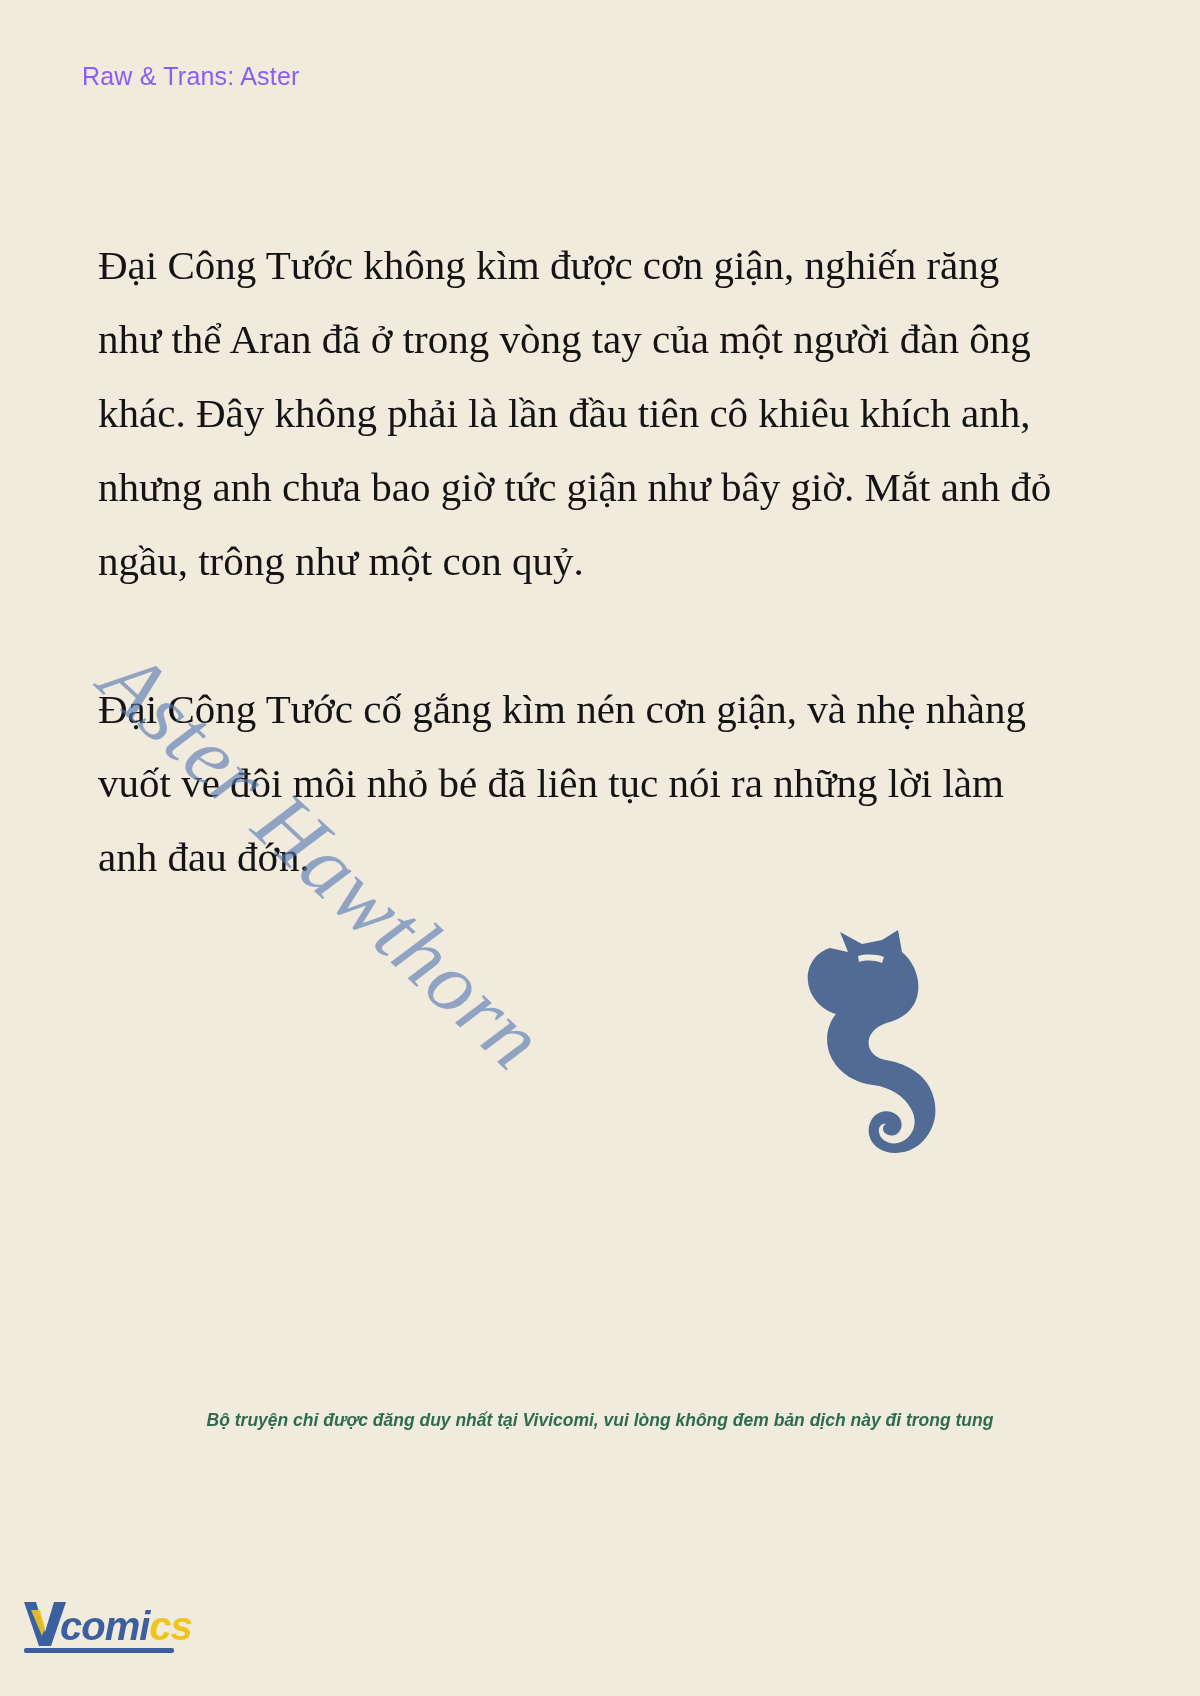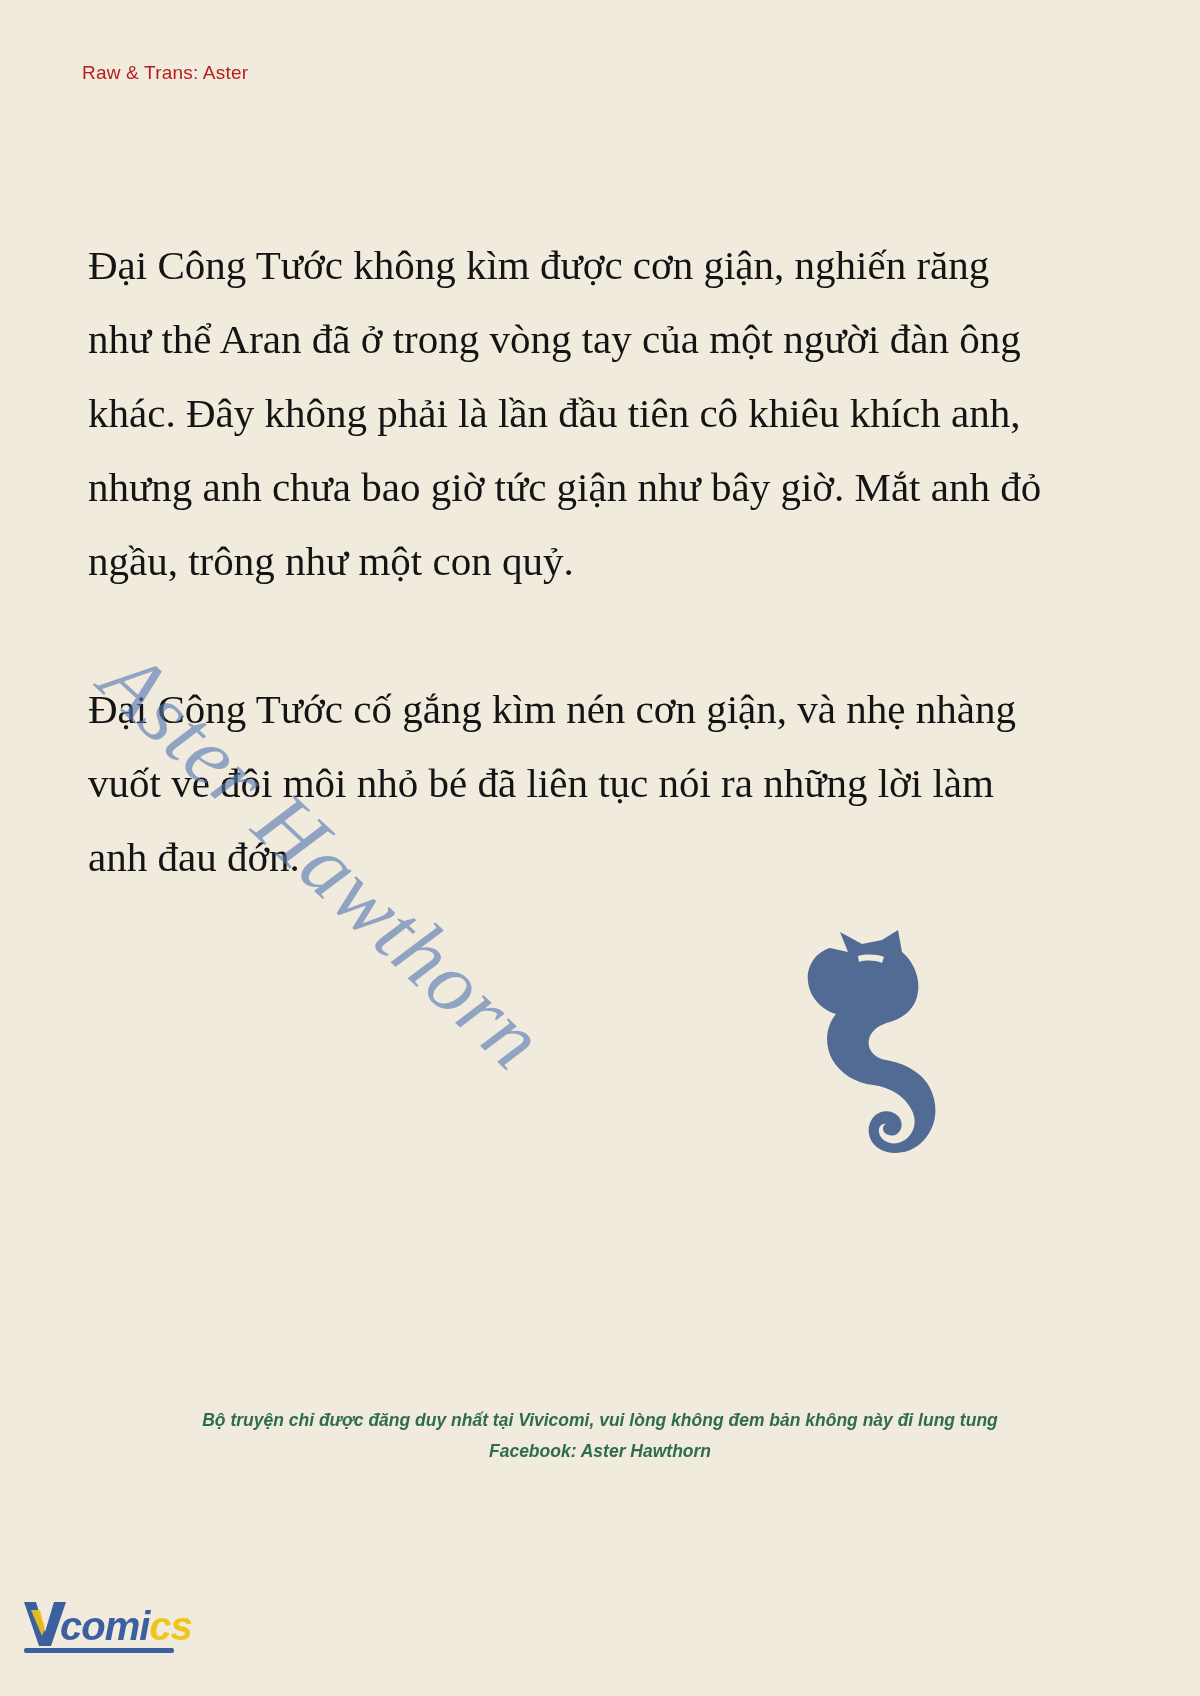--- a/index.html
+++ b/index.html
@@ -20,38 +20,38 @@
     height: 1696px;
     background: #f0ebdd;
   }
 
   
   .credit {
     position: absolute;
     left: 82px;
     top: 62px;
     font-family: "Liberation Sans", sans-serif;
-    font-size: 19px;
-    color: #b91c1c;
+    font-size: 25px;
+    color: #8b5cf6;
     letter-spacing: 0.2px;
   }
 
   
   .body-text {
     position: absolute;
     left: 82px;
     top: 228px;
     width: 980px;
     color: #141414;
     font-size: 41px;
     line-height: 74px;
     font-family: "Liberation Serif", serif;
   }
   .para {
-    margin: 0 0 74px 6px;
+    margin: 0 0 74px 16px;
   }
   .para:last-child {
     margin-bottom: 0;
   }
 
   
   .watermark {
     position: absolute;
     left: 150px;
     top: 400px;
@@ -161,22 +161,21 @@
       C134 133 152 142 160 158 C170 178 166 200 150 214 C138 224 120 226 108 218
       C98 211 96 198 102 189 C108 180 120 179 127 185 C133 190 133 199 128 203
       C124 207 117 206 114 202 C112 199 113 195 116 194
       C112 193 108 197 109 202 C110 210 119 215 128 213 C141 210 148 196 143 183
       C137 167 120 157 103 155 C86 153 70 144 62 129 C54 114 56 96 66 84
       C52 80 40 68 38 52 C36 36 46 22 60 18 Z"></path>
     <path fill="#f0ebdd" d="M88 26 C96 24 106 24 114 27 L112 33 C104 30 96 30 89 32 Z"></path>
   </svg>
 
   <div class="notice">
-    <div>Bộ truyện chỉ được đăng duy nhất tại Vivicomi, vui lòng không đem bản không này đi lung tung</div>
-    <div>Facebook: Aster Hawthorn</div>
+    <div>Bộ truyện chỉ được đăng duy nhất tại Vivicomi, vui lòng không đem bản dịch này đi trong tung</div>
   </div>
 
   <div class="logo">
     <svg class="logo-v" viewBox="0 0 46 50">
       <path fill="#3c5fa0" d="M2 4 L14 4 L23 34 L32 4 L44 4 L29 48 L17 48 Z"></path>
       <path fill="#f0c419" d="M9 12 L18 12 L23 30 L20 38 Z" opacity="0.9"></path>
     </svg>
     <div class="logo-text"><span>comi</span><span class="yellow">cs</span></div>
     <div class="logo-underline"></div>
   </div>

